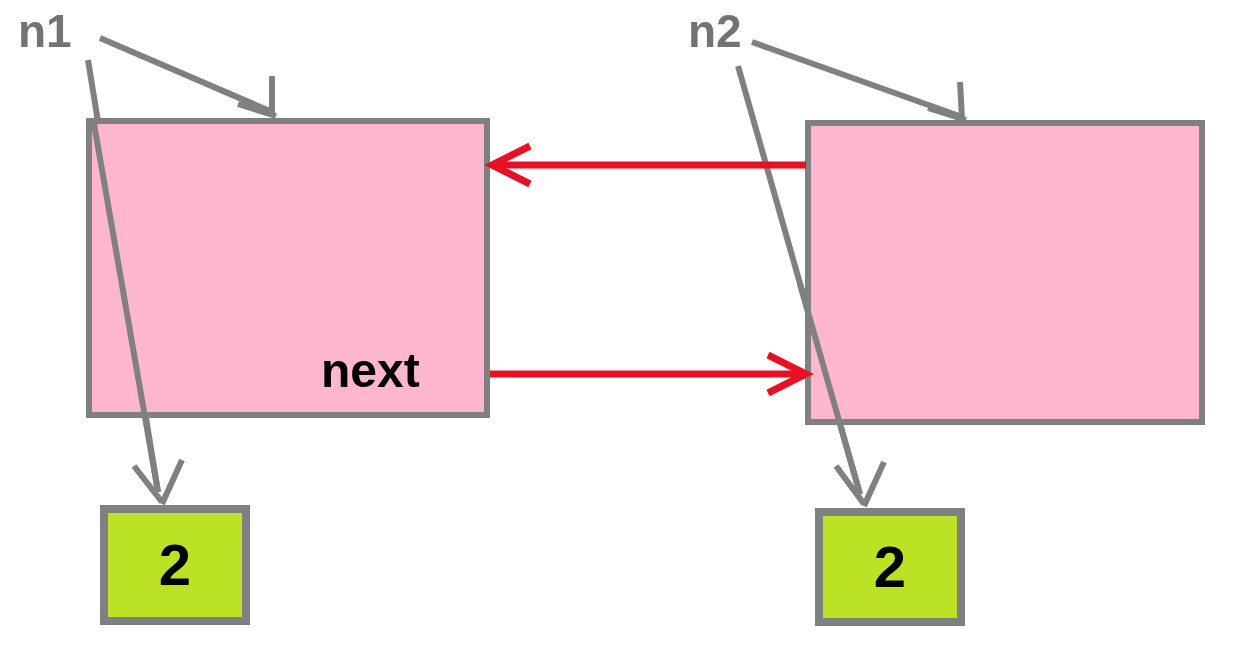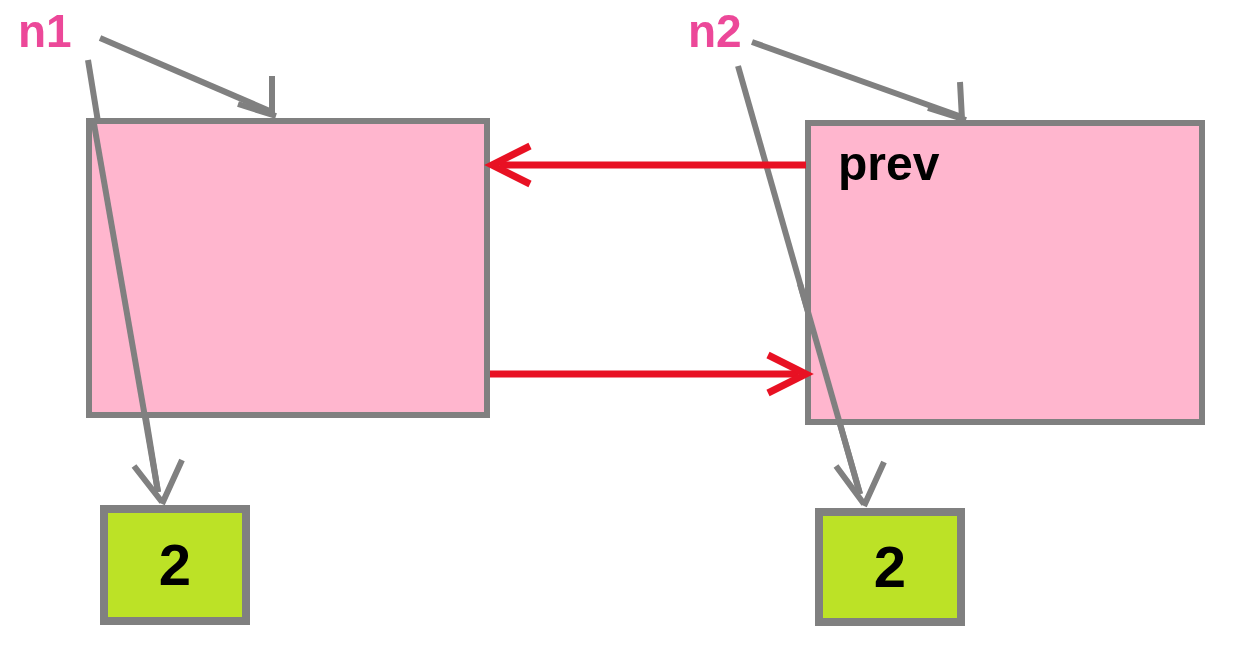--- a/index.html
+++ b/index.html
@@ -43,21 +43,21 @@
     font-size: 48px;
     font-weight: bold;
     color: #000000;
     line-height: 1;
     white-space: nowrap;
   }
   .var-label {
     position: absolute;
     font-size: 46px;
     font-weight: bold;
-    color: #ec4899;
+    color: #737373;
     line-height: 1;
     white-space: nowrap;
   }
   svg.overlay {
     position: absolute;
     left: 0;
     top: 0;
     width: 1248px;
     height: 645px;
     pointer-events: none;
@@ -116,22 +116,22 @@
       <line x1="806" y1="165" x2="500" y2="165" stroke="#e81123" stroke-width="7" stroke-linecap="butt"></line>
       <path d="M 530 146 L 492 165 L 530 184" stroke="#e81123" stroke-width="7" fill="none" stroke-linecap="butt" stroke-linejoin="miter"></path>
     </g>
 
     <g>
       <line x1="490" y1="374" x2="798" y2="374" stroke="#e81123" stroke-width="7" stroke-linecap="butt"></line>
       <path d="M 768 355 L 806 374 L 768 393" stroke="#e81123" stroke-width="7" fill="none" stroke-linecap="butt" stroke-linejoin="miter"></path>
     </g>
   </svg>
 
+  <div class="field-label" style="left:321px; top:347px;">next</div>
 
-  <div class="field-label" style="left:838px; top:140px;">prev</div>
 
   <div class="value-box" style="left:100px; top:505px; width:150px; height:120px;">
     <span class="value-text">2</span>
   </div>
 
   <div class="value-box" style="left:815px; top:508px; width:150px; height:118px;">
     <span class="value-text">2</span>
   </div>
 
   <div class="var-label" style="left:18px; top:8px;">n1</div>

